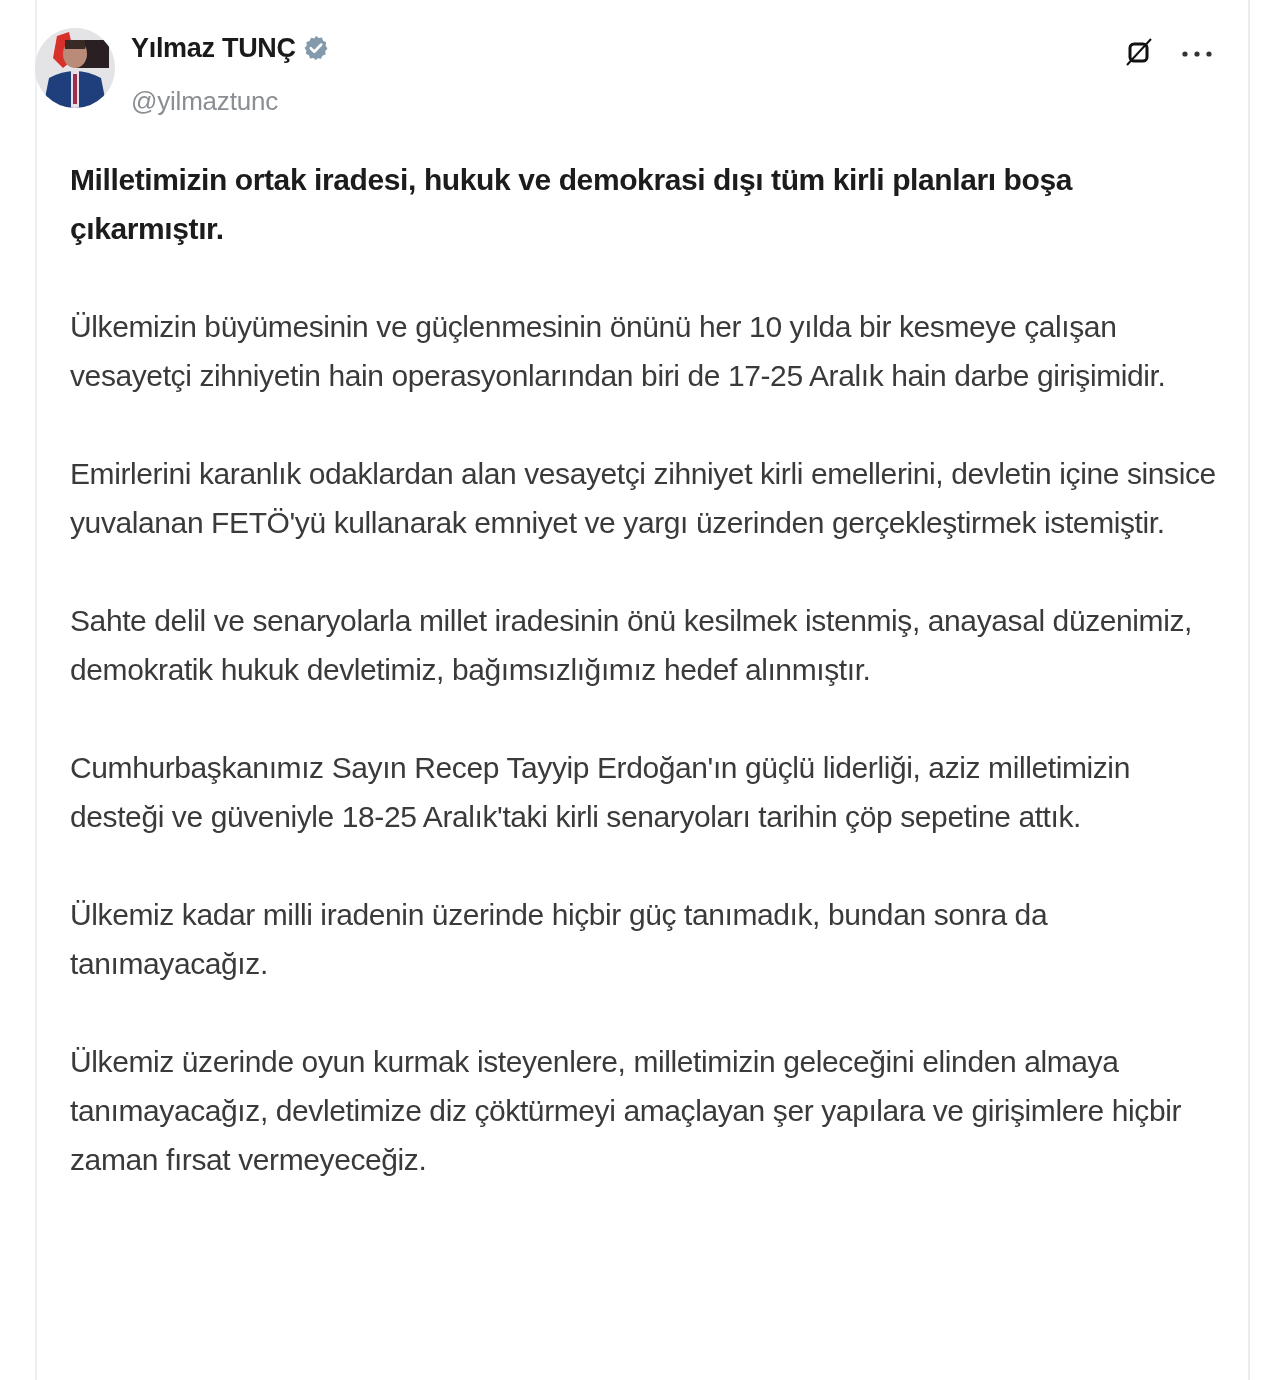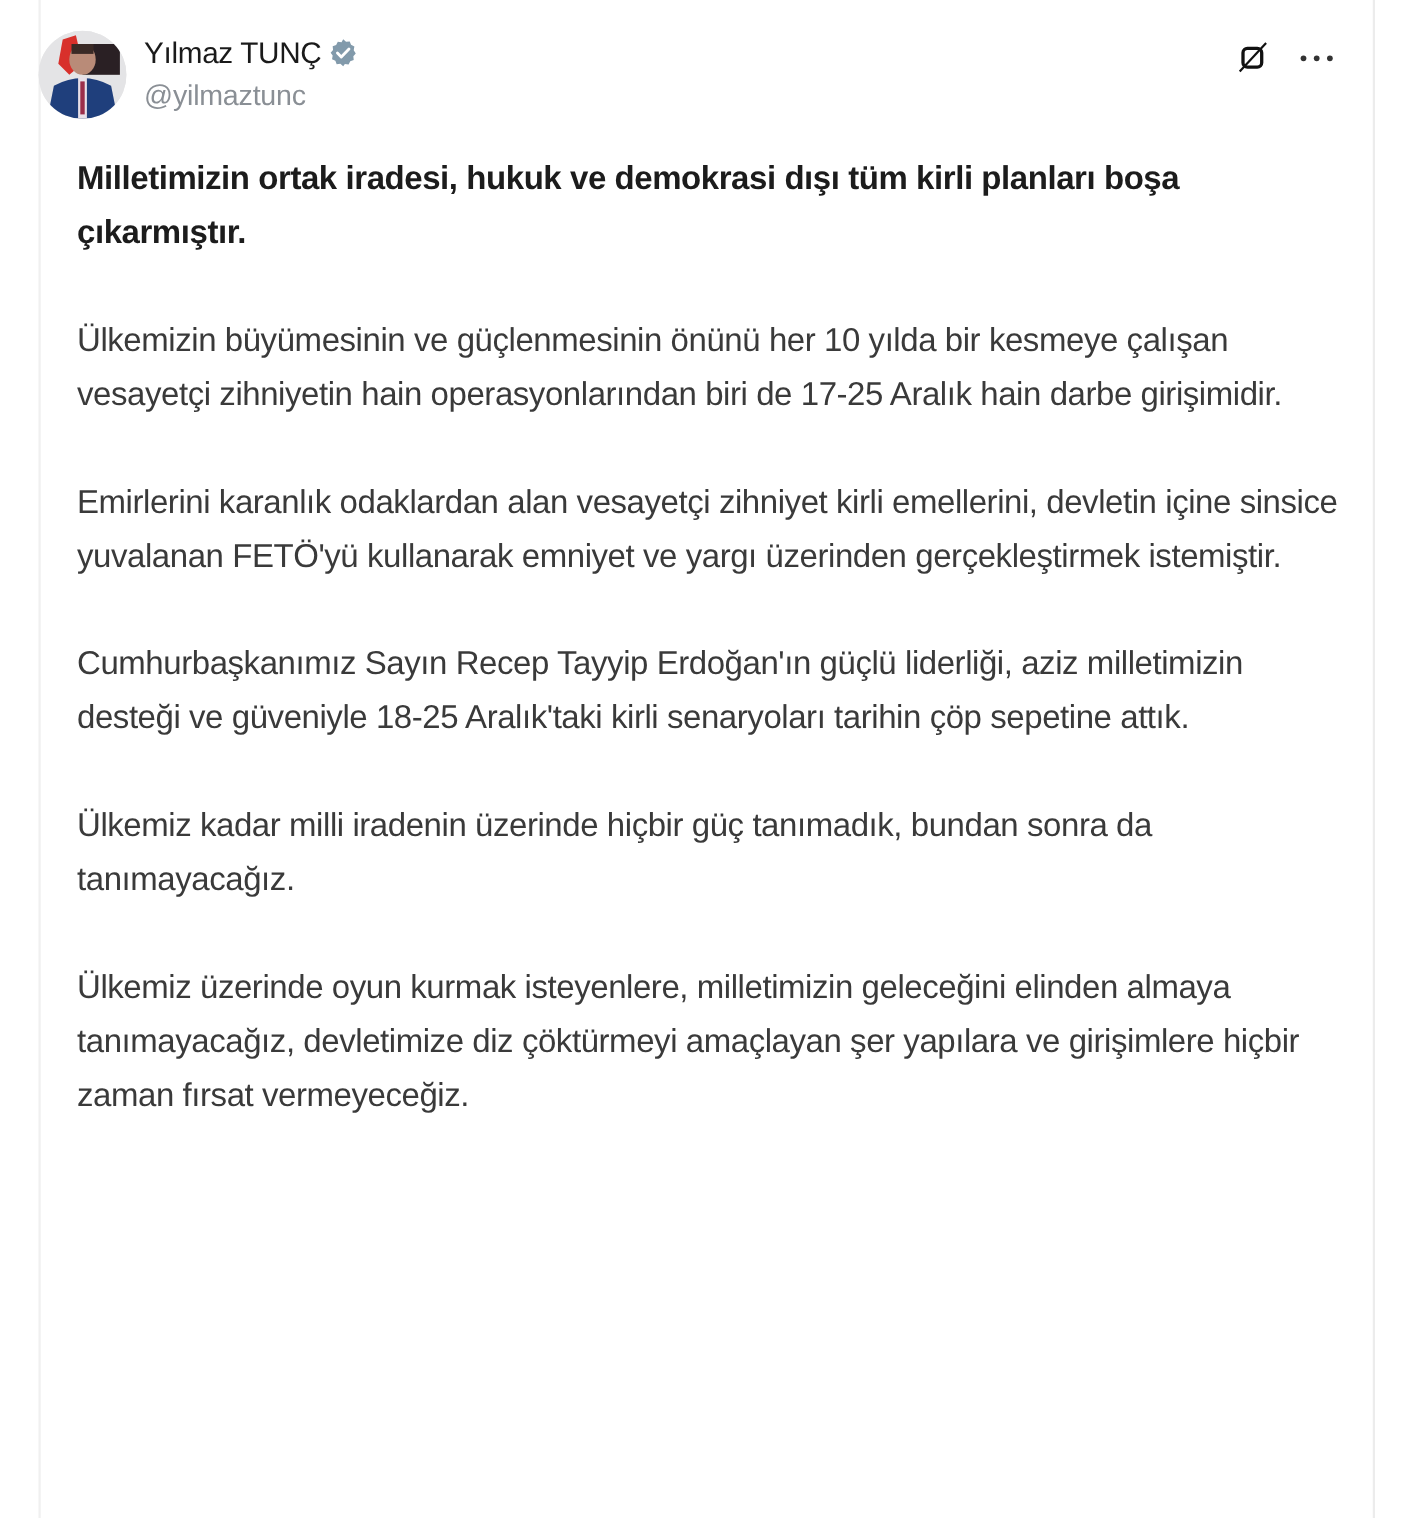--- a/index.html
+++ b/index.html
@@ -46,34 +46,34 @@
       left: 96px;
       top: 2px;
     }
     .name-row {
       display: flex;
       align-items: center;
       height: 36px;
     }
     .display-name {
       font-size: 27px;
-      font-weight: normal;
+      font-weight: bold;
       color: #1a1a1a;
       letter-spacing: -0.3px;
     }
     .verified-badge {
       margin-left: 6px;
       width: 28px;
       height: 28px;
       display: inline-block;
     }
     .handle {
       font-size: 26px;
       color: #8a8f95;
-      margin-top: 5px;
+      margin-top: 20px;
       letter-spacing: -0.2px;
     }
     .header-actions {
       position: absolute;
       right: 0;
       top: 8px;
       display: flex;
       align-items: center;
       gap: 22px;
     }
@@ -90,20 +90,21 @@
       left: 70px;
       top: 138px;
       width: 1160px;
       color: #3a3a3a;
       font-size: 30px;
       line-height: 49px;
       letter-spacing: -0.4px;
     }
     .tweet-body p {
       margin-bottom: 49px;
+      margin-top: 17px;
     }
     .tweet-body p.lead {
       font-weight: bold;
       color: #1c1c1c;
     }
   </style>
 </head>
 <body>
 
 <div class="tweet-card"></div>
@@ -151,16 +152,17 @@
         </svg>
       </span>
     </div>
   </div>
 </div>
 
 <div class="tweet-body">
   <p class="lead">Milletimizin ortak iradesi, hukuk ve demokrasi dışı tüm kirli planları boşa çıkarmıştır.</p>
   <p>Ülkemizin büyümesinin ve güçlenmesinin önünü her 10 yılda bir kesmeye çalışan vesayetçi zihniyetin hain operasyonlarından biri de 17-25 Aralık hain darbe girişimidir.</p>
   <p>Emirlerini karanlık odaklardan alan vesayetçi zihniyet kirli emellerini, devletin içine sinsice yuvalanan FETÖ'yü kullanarak emniyet ve yargı üzerinden gerçekleştirmek istemiştir.</p>
+  <p>Sahte delil ve senaryolarla millet iradesinin önü kesilmek istenmiş, anayasal düzenimiz, demokratik hukuk devletimiz, bağımsızlığımız hedef alınmıştır.</p>
   <p>Cumhurbaşkanımız Sayın Recep Tayyip Erdoğan'ın güçlü liderliği, aziz milletimizin desteği ve güveniyle 18-25 Aralık'taki kirli senaryoları tarihin çöp sepetine attık.</p>
   <p>Ülkemiz kadar milli iradenin üzerinde hiçbir güç tanımadık, bundan sonra da tanımayacağız.</p>
   <p>Ülkemiz üzerinde oyun kurmak isteyenlere, milletimizin geleceğini elinden almaya tanımayacağız, devletimize diz çöktürmeyi amaçlayan şer yapılara ve girişimlere hiçbir zaman fırsat vermeyeceğiz.</p>
 </div>
 
 </body></html>

